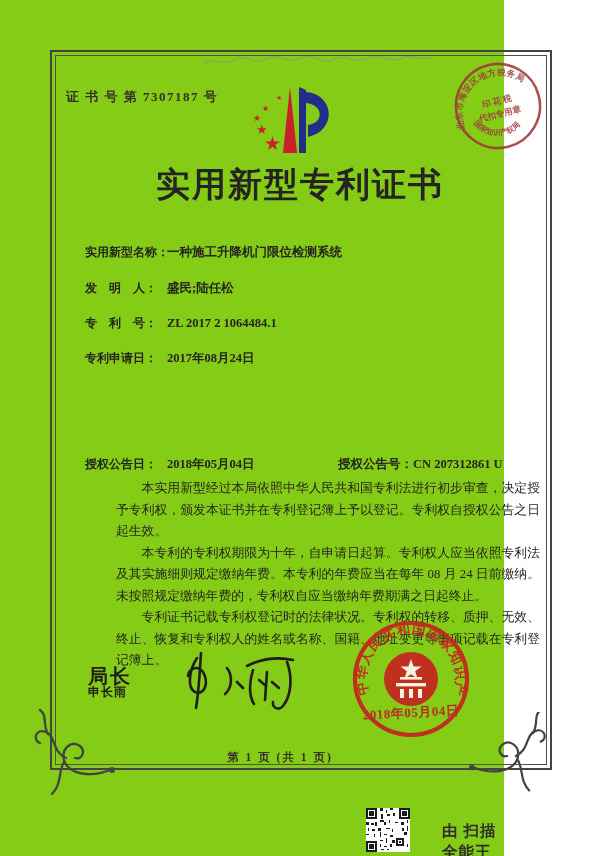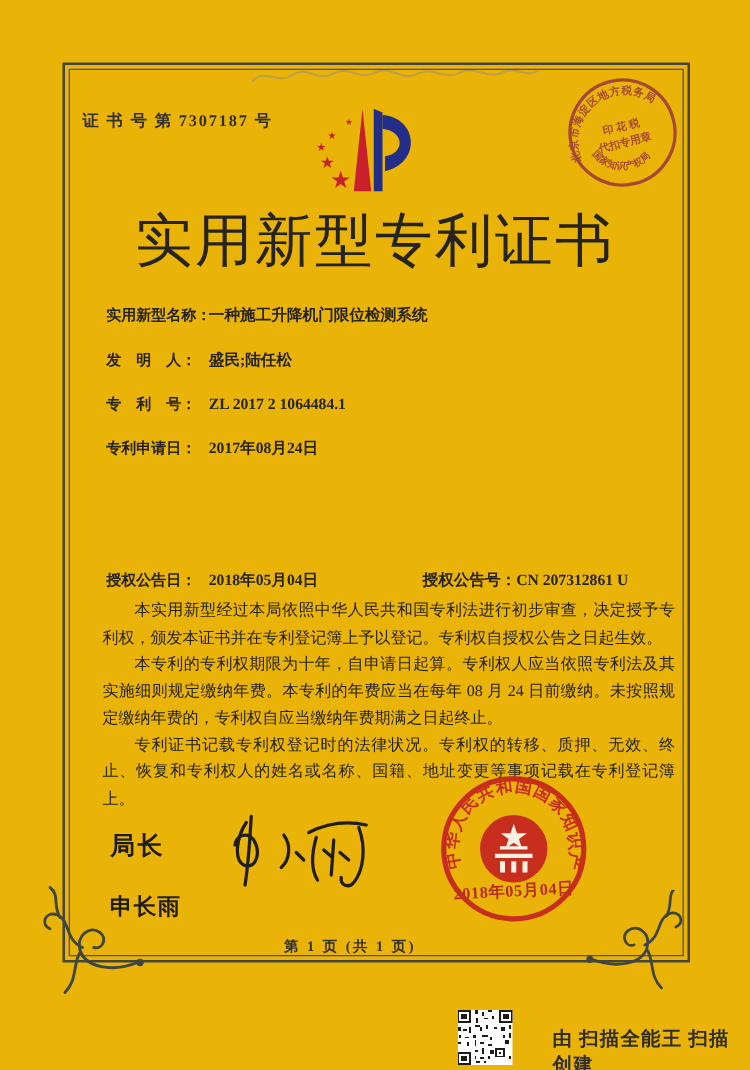--- a/index.html
+++ b/index.html
@@ -1,51 +1,51 @@
 <!DOCTYPE html>
 <html><head>
 <meta charset="utf-8">
 <style>
   * { margin:0; padding:0; box-sizing:border-box; }
   body { width:600px; height:856px; background:#ffffff; overflow:hidden;
          font-family:"Liberation Serif","DejaVu Serif",serif; color:#2a2a2a; }
-  .page { position:relative; width:600px; height:856px; background:#eab308; }
+  .page { position:relative; width:504px; height:856px; background:#84cc16; }
 
   
   .frame-outer { position:absolute; left:50px; top:50px; width:502px; height:720px;
                  border:2.5px solid #45453f; }
   .frame-inner { position:absolute; inset:3px; border:1px solid #52524a; }
 
   .cert-no { position:absolute; left:66px; top:88px; font-size:13px; font-weight:600;
              letter-spacing:1.5px; color:#32302e; }
 
   .title { position:absolute; left:0; width:600px; top:162px; text-align:center;
-           font-size:46px; font-weight:400; letter-spacing:2px; color:#262422; }
+           font-size:34px; font-weight:700; letter-spacing:2px; color:#262422; }
 
   .logo { position:absolute; left:250px; top:84px; width:92px; height:76px; }
 
   .tax-stamp { position:absolute; left:452px; top:60px; width:92px; height:92px;
                transform:rotate(-14deg); opacity:0.88; }
 
   .field-row { position:absolute; left:85px; width:460px; font-size:12.5px;
                font-weight:600; color:#262421; line-height:17px; }
   .field-label { display:inline-block; width:82px; vertical-align:top;
                  font-size:12px; white-space:nowrap; }
   .field-value { display:inline-block; vertical-align:top; }
   .fv-addr { width:316px; }
   .pair-right { position:absolute; left:253px; top:0; white-space:nowrap; }
 
   .paragraphs { position:absolute; left:82px; top:478px; width:458px;
                 font-size:12.8px; line-height:21.5px; text-align:justify;
                 font-weight:500; color:#262420; }
-  .paragraphs p { text-indent:2em; }
+  .paragraphs p { text-indent:2em;margin-left:34px; }
 
   .signer-title { position:absolute; left:88px; top:663px; font-size:20px;
                   font-weight:700; color:#1e1d1b; letter-spacing:2px; }
-  .signer-name  { position:absolute; left:88px; top:713px; font-size:18px;
+  .signer-name  { position:absolute; left:88px; top:684px; font-size:12px;
                   font-weight:700; color:#1e1d1b; letter-spacing:1px; }
   .signature { position:absolute; left:175px; top:650px; width:128px; height:64px; }
 
   .big-seal { position:absolute; left:348px; top:617px; width:126px; height:126px; opacity:0.93; }
   .seal-date { position:absolute; left:344px; top:704px; width:134px; text-align:center;
                font-size:13px; font-weight:700; color:#b92c24; letter-spacing:0.5px;
                transform:rotate(-3deg); }
 
   .page-info { position:absolute; left:30px; top:750px; width:500px; text-align:center;
                font-size:11.5px; font-weight:600; letter-spacing:2px; color:#32302c; }

